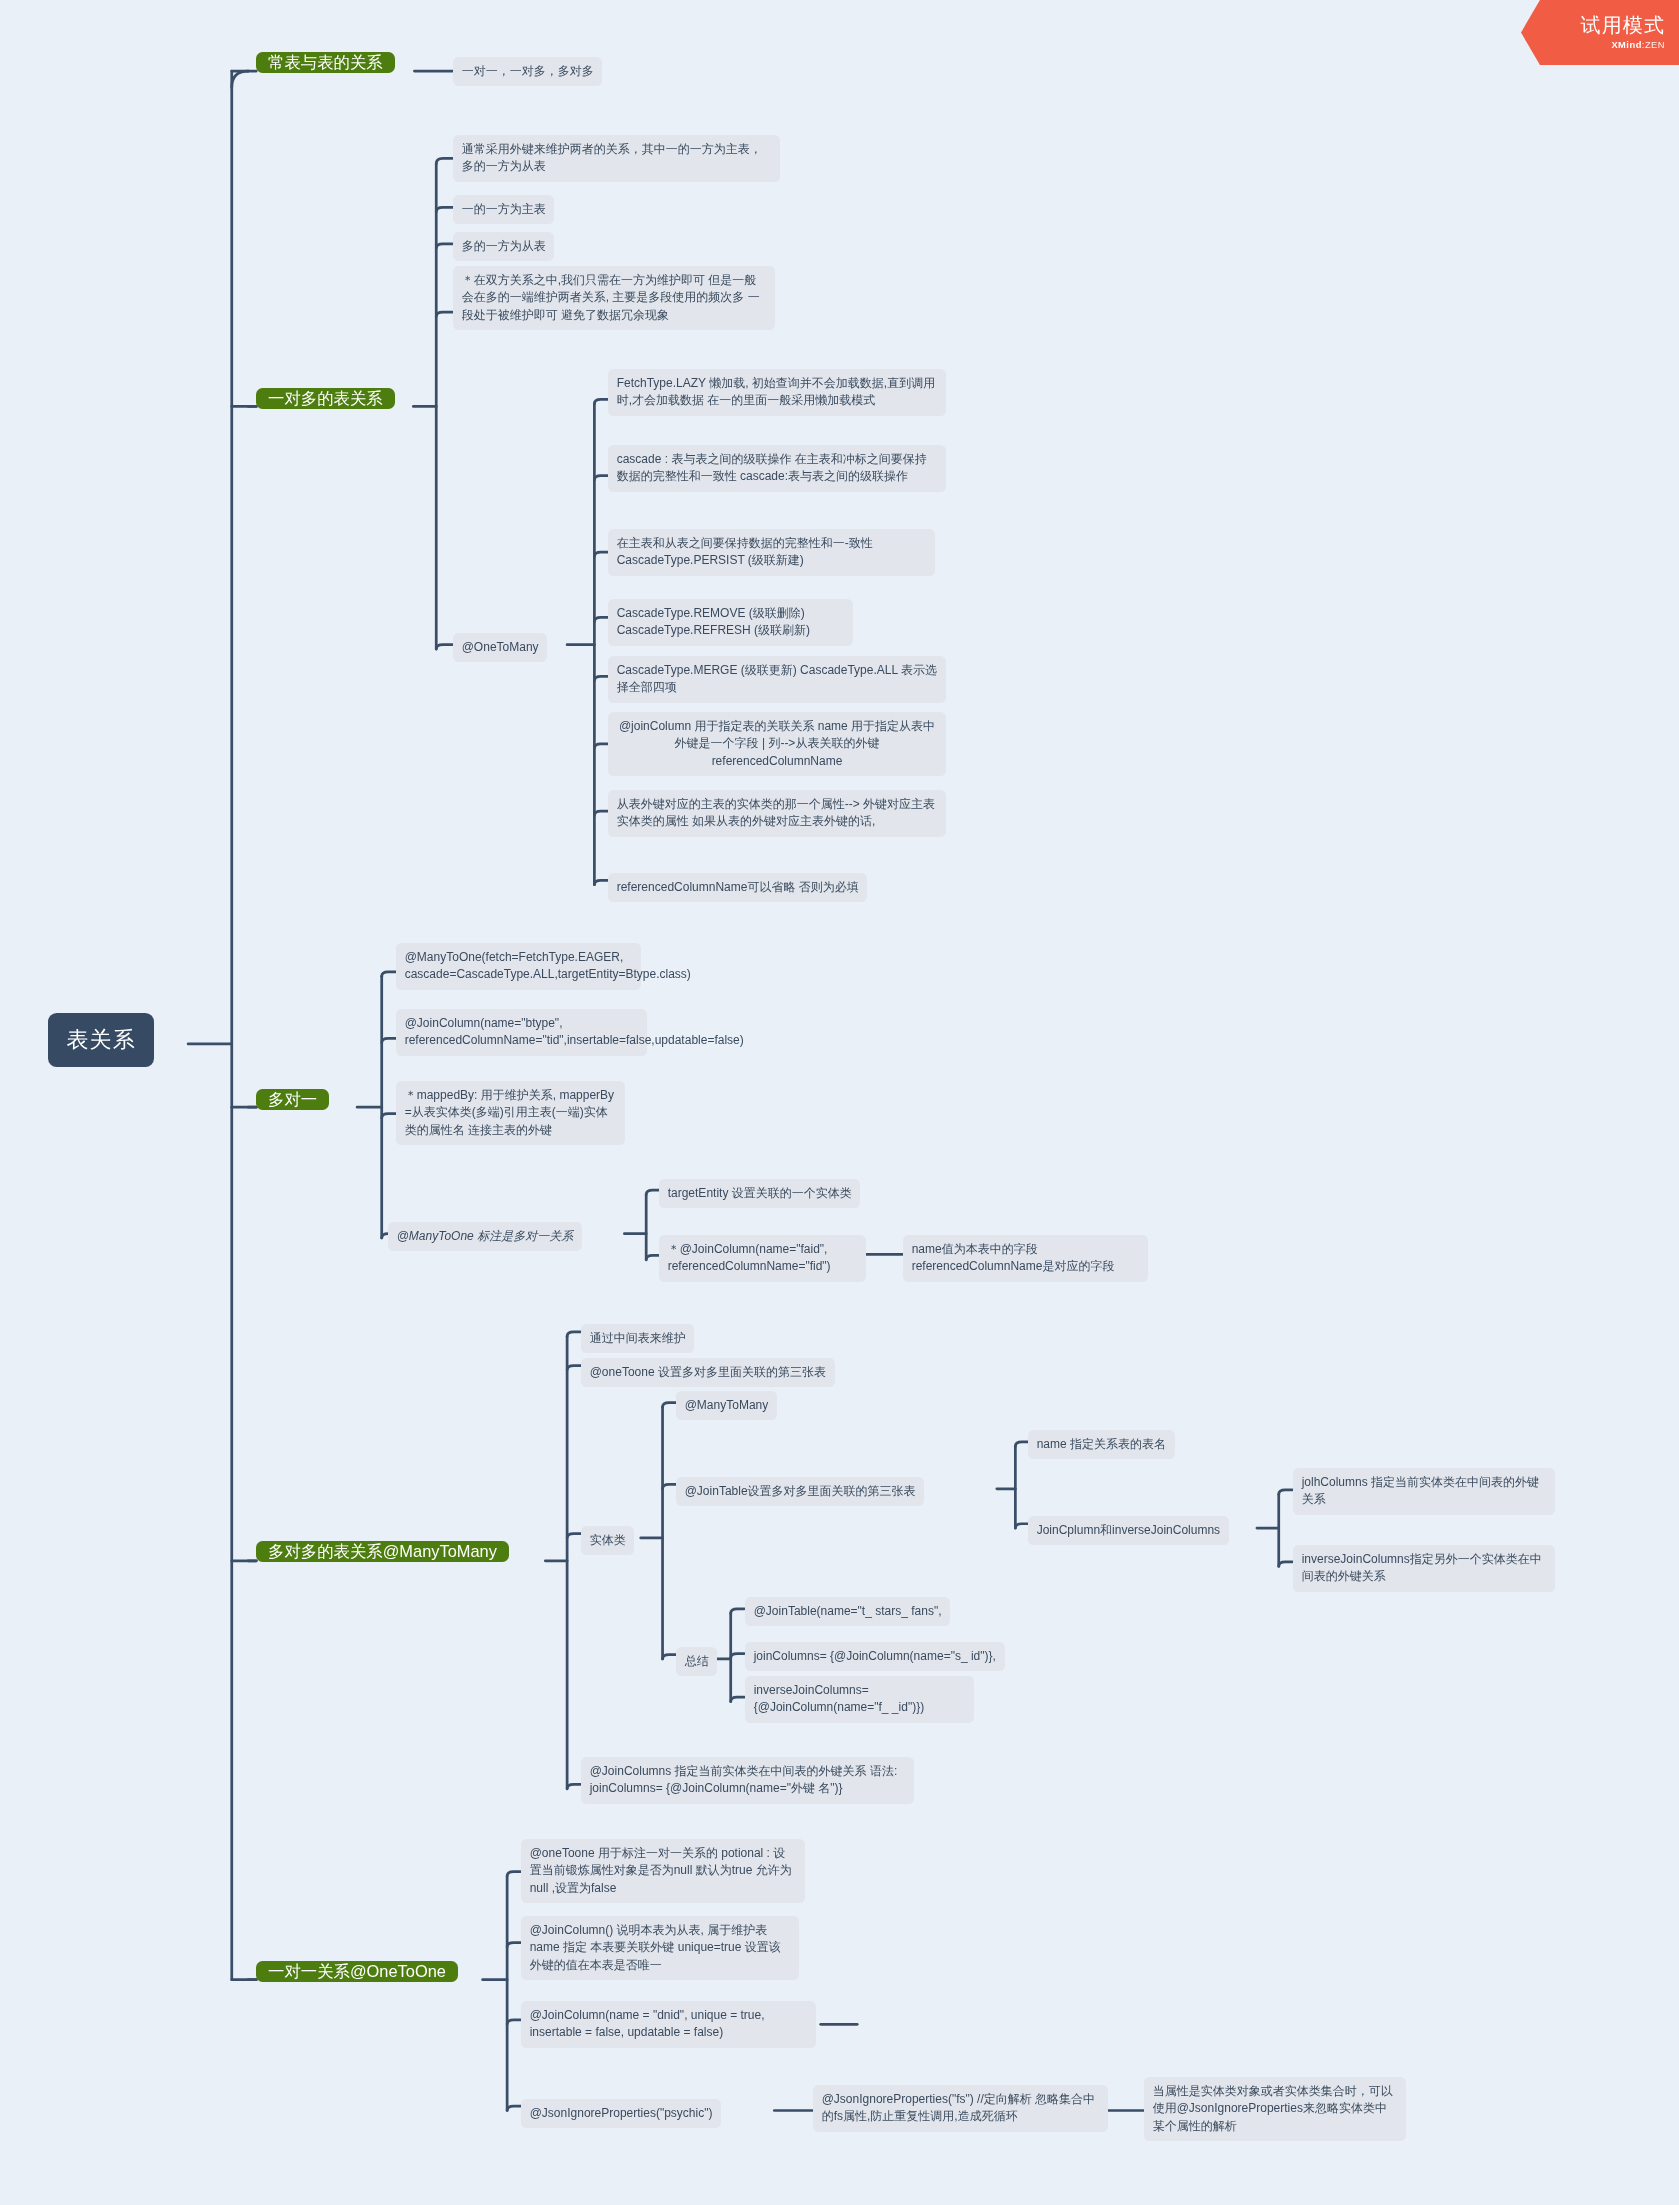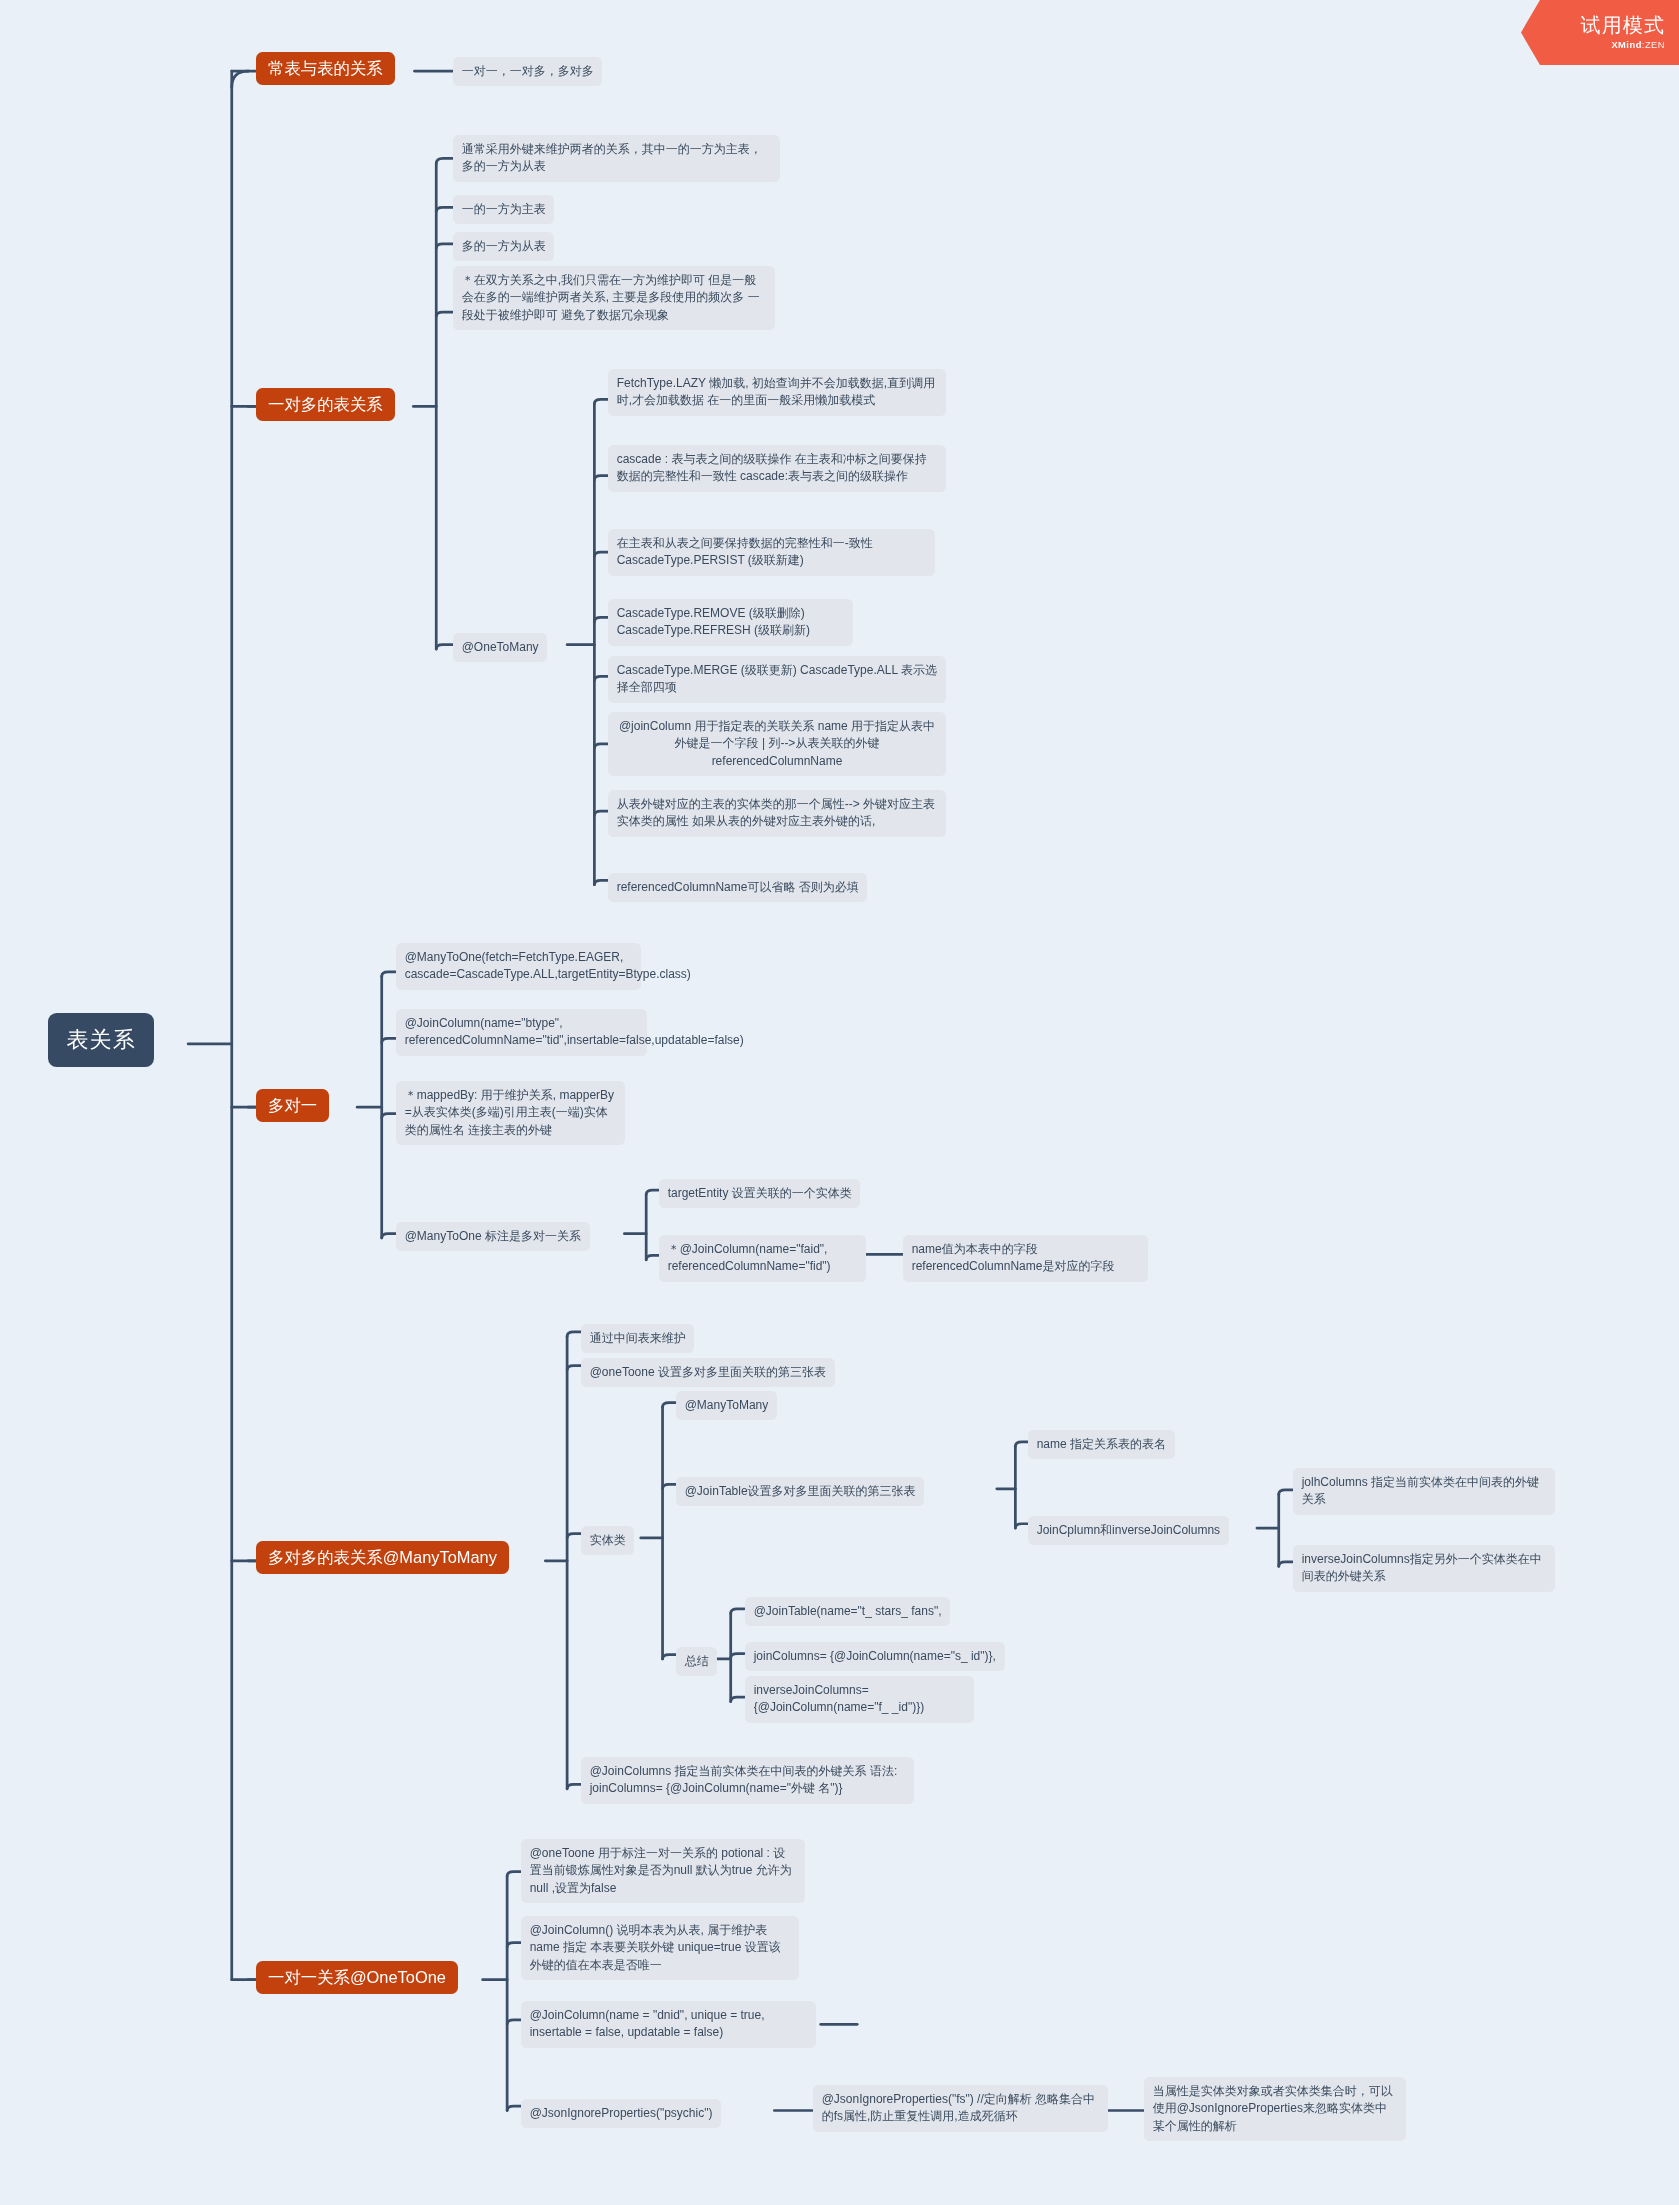--- a/index.html
+++ b/index.html
@@ -17,24 +17,24 @@
 
   
   .root{
     background:#364a63;color:#ffffff;border-radius:8.7px;
     font-size:22px;line-height:1.2;
     display:flex;align-items:center;justify-content:center;
     padding:14px 18.5px;letter-spacing:1.1px;
   }
   
   .main{
-    background:#c2410c;color:#ffffff;border-radius:6.5px;
+    background:#4d7c0f;color:#ffffff;border-radius:6.5px;
     font-size:16.4px;line-height:1.25;
     display:flex;align-items:center;justify-content:center;
-    padding:6px 12px;white-space:nowrap;
+    padding:0 12px;white-space:nowrap;
   }
   
   .sub{
     background:#e2e6ec;color:#3a4a5e;border-radius:5.5px;
     font-size:12px;line-height:1.45;
     padding:6px 8.7px;
   }
   .sub.nowrap{white-space:nowrap;}
 
   
@@ -173,21 +173,21 @@
   <div class="node sub" style="left:608px;top:656px;width:338px;">CascadeType.MERGE (级联更新) CascadeType.ALL 表示选择全部四项</div>
   <div class="node sub" style="left:608px;top:712px;width:338px;text-align:center;">@joinColumn 用于指定表的关联关系 name 用于指定从表中外键是一个字段 | 列--&gt;从表关联的外键 referencedColumnName</div>
   <div class="node sub" style="left:608px;top:790px;width:338px;">从表外键对应的主表的实体类的那一个属性--&gt; 外键对应主表实体类的属性 如果从表的外键对应主表外键的话,</div>
   <div class="node sub nowrap" style="left:608px;top:873px;">referencedColumnName可以省略 否则为必填</div>
 
   <div class="node main" style="left:256px;top:1089px;">多对一</div>
 
   <div class="node sub" style="left:396px;top:943px;width:245px;">@ManyToOne(fetch=FetchType.EAGER, cascade=CascadeType.ALL,targetEntity=Btype.class)</div>
   <div class="node sub" style="left:396px;top:1009px;width:251px;">@JoinColumn(name="btype", referencedColumnName="tid",insertable=false,updatable=false)</div>
   <div class="node sub" style="left:396px;top:1081px;width:229px;">＊mappedBy: 用于维护关系, mapperBy =从表实体类(多端)引用主表(一端)实体类的属性名 连接主表的外键</div>
-  <div class="node sub nowrap" style="left:396px;top:1222px;">@ManyToOne 标注是多对一关系</div>
+  <div class="node sub nowrap" style="left:388px;top:1222px;font-style:italic;">@ManyToOne 标注是多对一关系</div>
 
   <div class="node sub nowrap" style="left:659px;top:1179px;">targetEntity 设置关联的一个实体类</div>
   <div class="node sub" style="left:659px;top:1235px;width:207px;">＊@JoinColumn(name="faid", referencedColumnName="fid")</div>
   <div class="node sub" style="left:903px;top:1235px;width:245px;">name值为本表中的字段 referencedColumnName是对应的字段</div>
 
   <div class="node main" style="left:256px;top:1541px;">多对多的表关系@ManyToMany</div>
 
   <div class="node sub nowrap" style="left:581px;top:1324px;">通过中间表来维护</div>
   <div class="node sub nowrap" style="left:581px;top:1358px;">@oneToone 设置多对多里面关联的第三张表</div>
   <div class="node sub nowrap" style="left:581px;top:1526px;">实体类</div>

